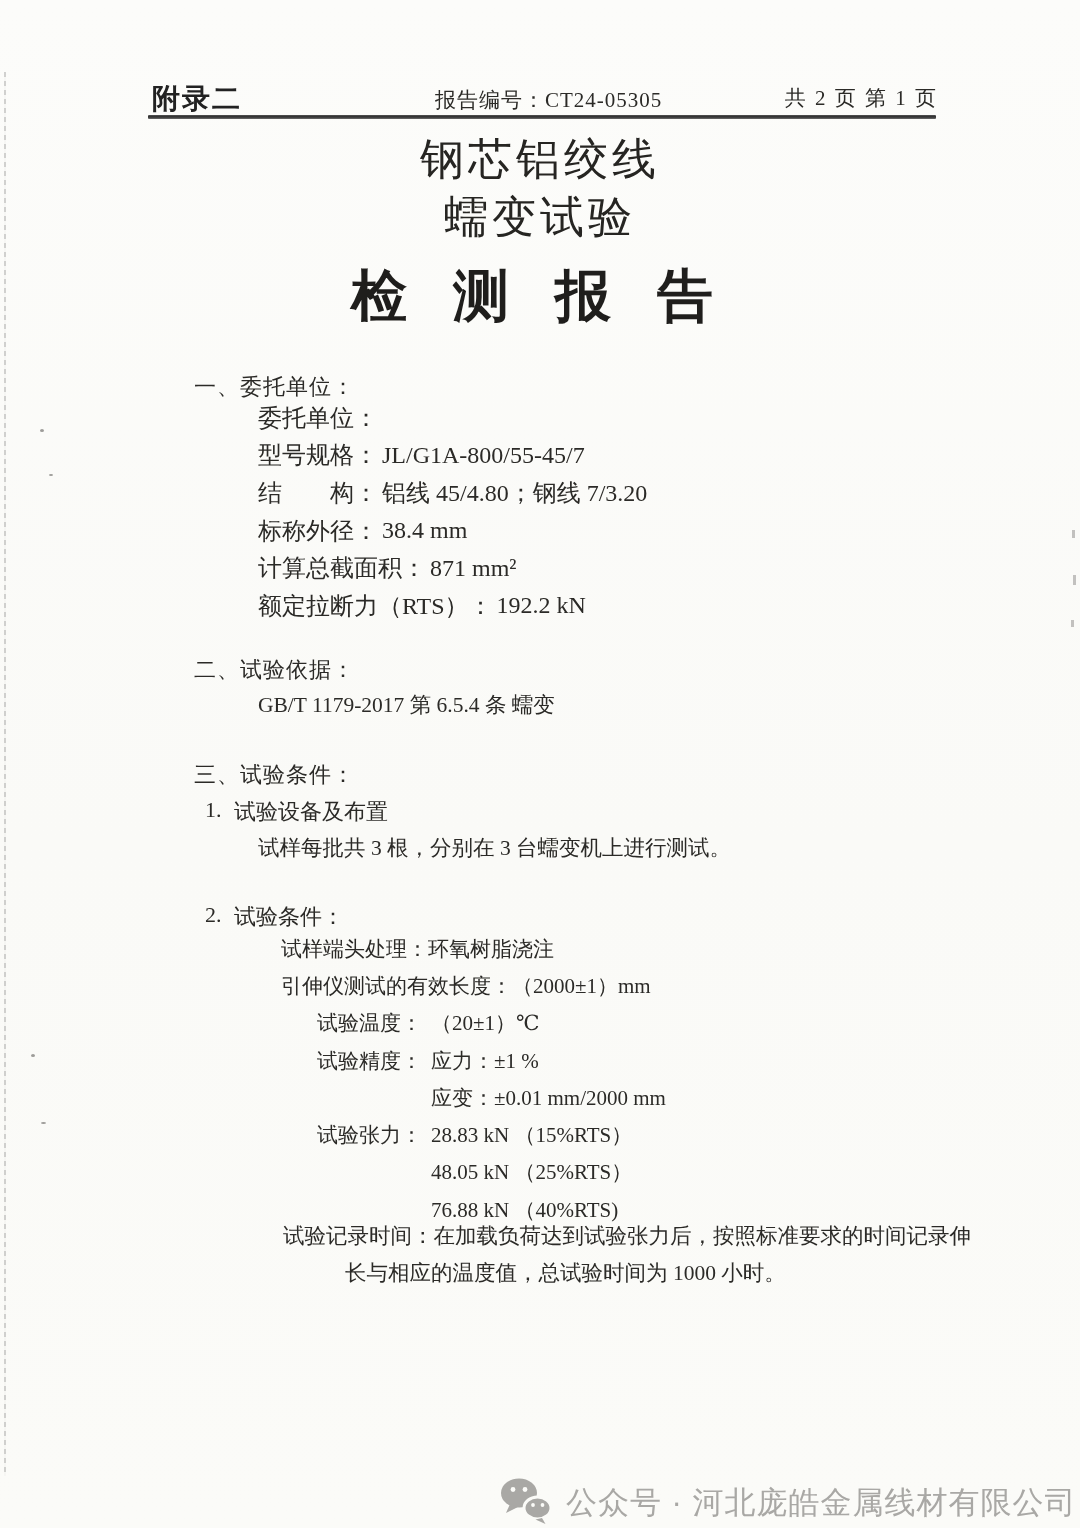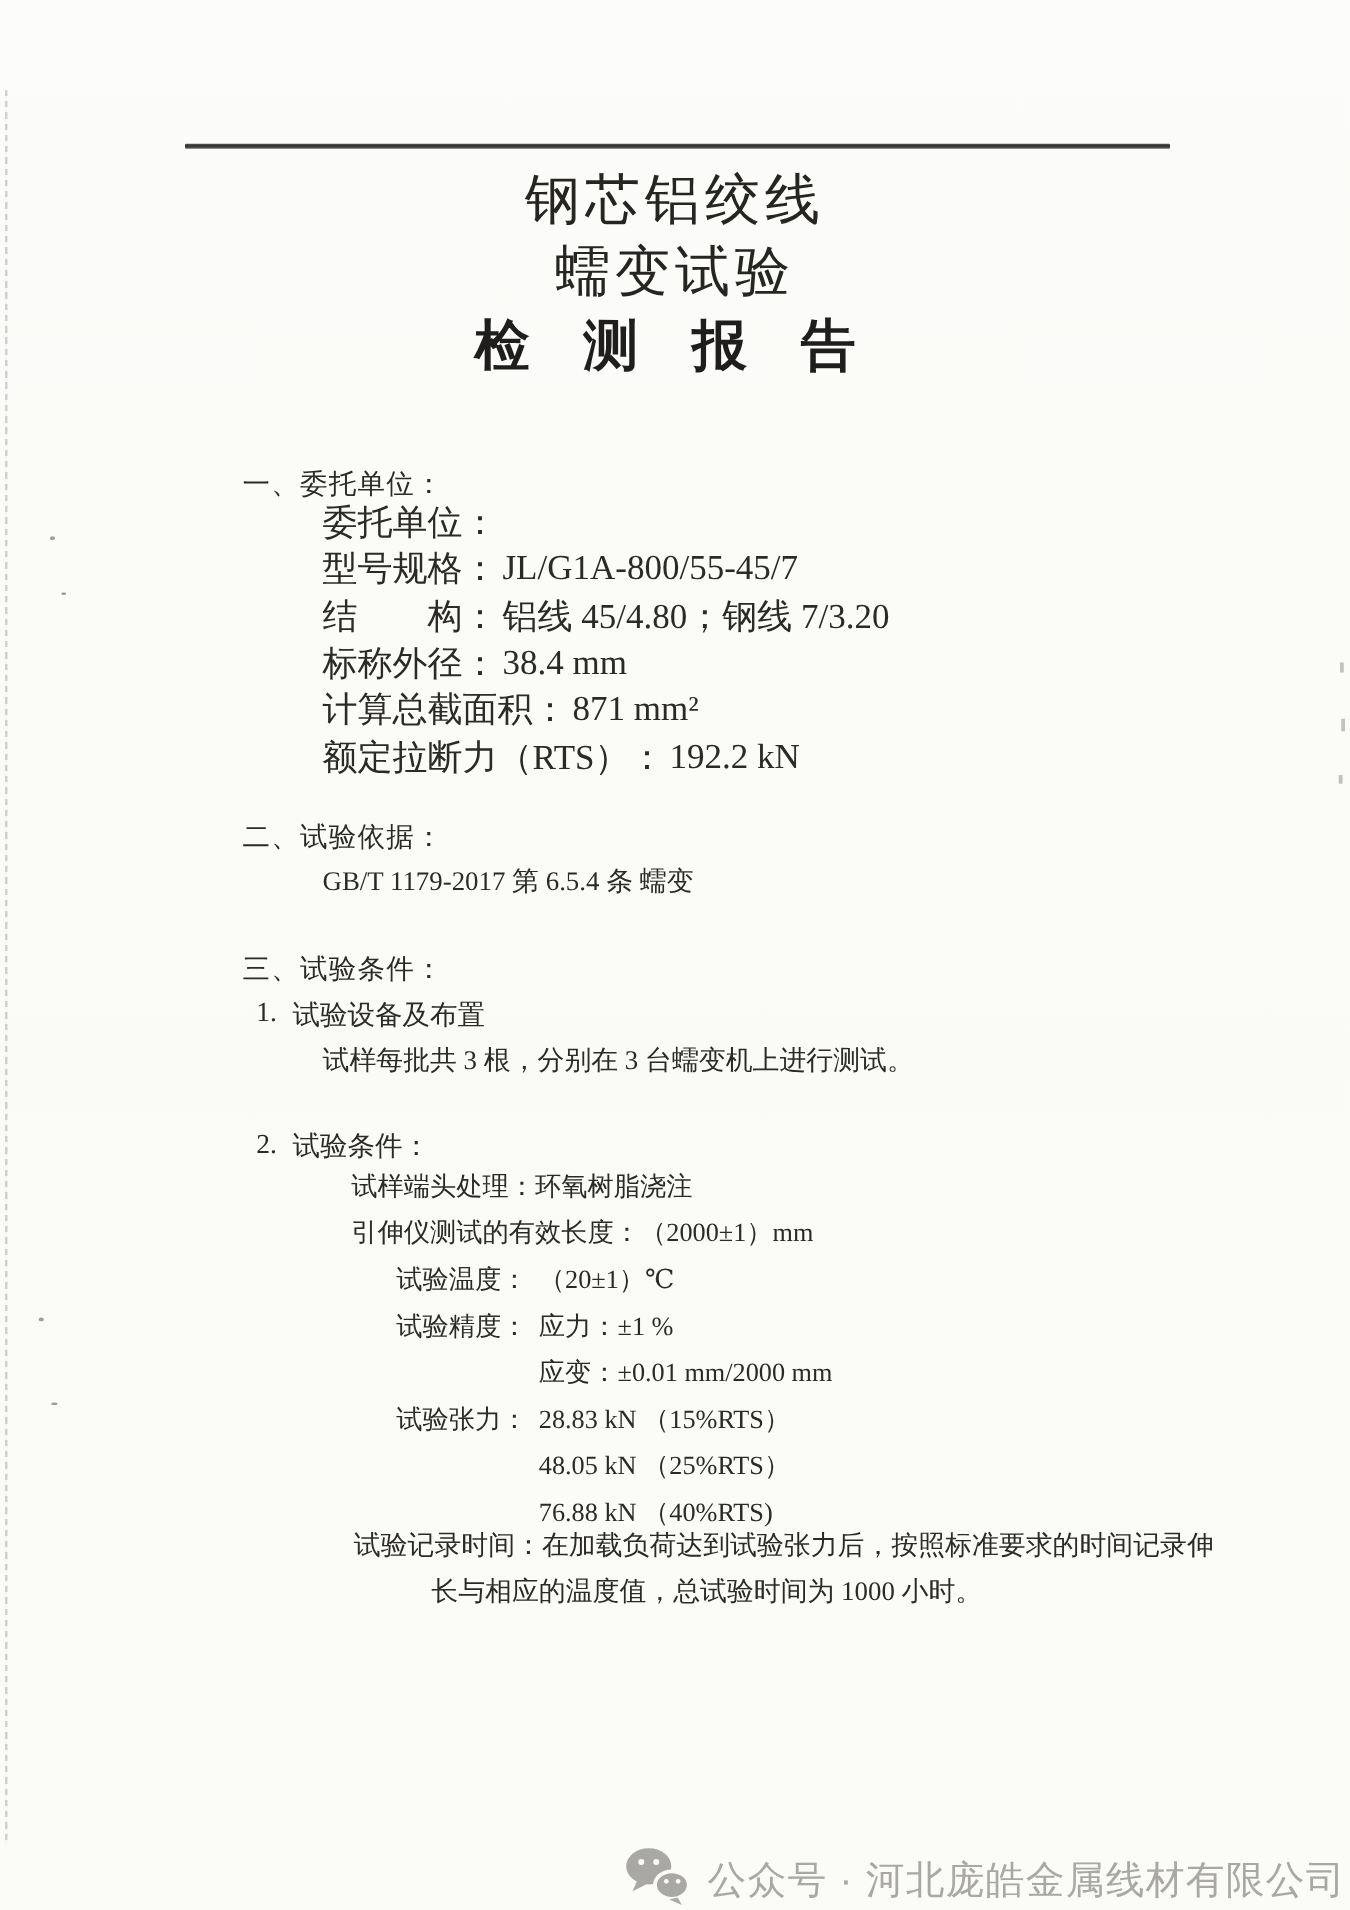--- a/index.html
+++ b/index.html
@@ -17,25 +17,25 @@
   .header { position:absolute; top:80px; left:152px; width:786px; height:34px; }
   .appendix { position:absolute; left:0; top:0; font-size:28px; font-weight:bold; letter-spacing:2px; color:#222; }
   .report-no { position:absolute; left:283px; top:6px; font-size:21px; letter-spacing:1px; }
   .pagination { position:absolute; right:0; top:4px; font-size:21px; letter-spacing:2px; }
   .header-line { position:absolute; top:115px; left:148px; width:788px; height:4px;
     background:linear-gradient(180deg,#555 0%,#2e2e2e 45%,#6b6b6b 100%); border-radius:1px; }
 
   
   .title-block { position:absolute; top:131px; left:0; width:1080px; text-align:center; }
   .title-sub { font-size:44px; letter-spacing:4px; line-height:58px; color:#262522; }
-  .title-main { font-size:44px; font-weight:bold; letter-spacing:16px; margin-top:0; color:#1f1e1c; }
+  .title-main { font-size:56px; font-weight:bold; letter-spacing:16px; margin-top:12px; color:#1f1e1c; }
 
   
   .sec-heading { position:absolute; font-size:22px; letter-spacing:1px; }
-  .rows { position:absolute; font-size:28px; }
+  .rows { position:absolute; font-size:24px; }
   .row { height:37.6px; display:flex; align-items:center; white-space:nowrap; }
   .row-label { margin-right:4px; }
 
   .item-head { position:absolute; font-size:22px; display:flex; white-space:nowrap; }
   .item-no { width:29px; }
   .plain-line { position:absolute; font-size:21.5px; white-space:nowrap; }
 
   .cond-rows { position:absolute; font-size:21px; }
   .cond-rows .row { height:37.3px; }
   .lbl { display:inline-block; width:114px;margin-left:36px; }
@@ -56,20 +56,25 @@
   .edge-mark { position:absolute; background:rgba(110,108,104,.4); }
   .em1 { left:1072px; top:530px; width:3px; height:8px; }
   .em2 { left:1073px; top:575px; width:3px; height:10px; }
   .em3 { left:1071px; top:620px; width:3px; height:7px; }
 </style>
 </head>
 <body>
 
 <div class="page">
 
+  <div class="header">
+    <span class="appendix">附录二</span>
+    <span class="report-no">报告编号：CT24-05305</span>
+    <span class="pagination">共 2 页 第 1 页</span>
+  </div>
   <div class="header-line"></div>
 
   <div class="title-block">
     <div class="title-sub">钢芯铝绞线</div>
     <div class="title-sub">蠕变试验</div>
     <div class="title-main">检 测 报 告</div>
   </div>
 
   <div class="sec-heading" style="top:372px;left:194px;">一、委托单位：</div>
   <div class="rows" style="top:399px;left:258px;">

